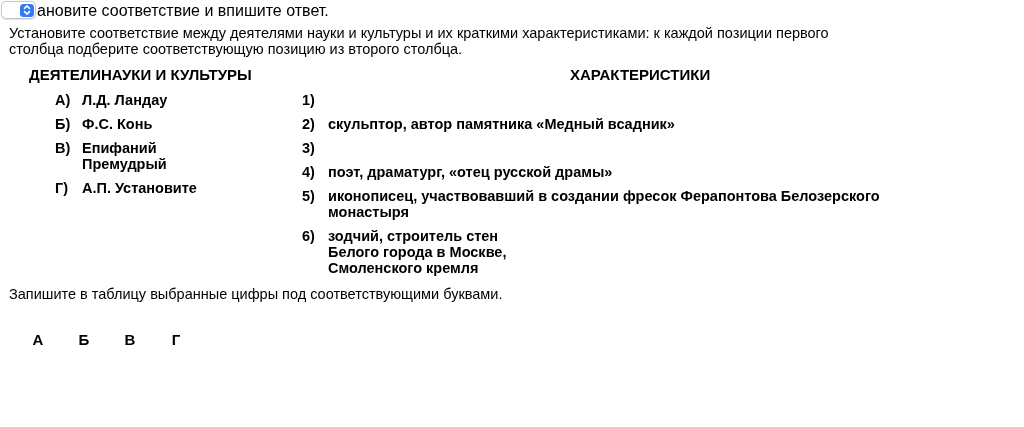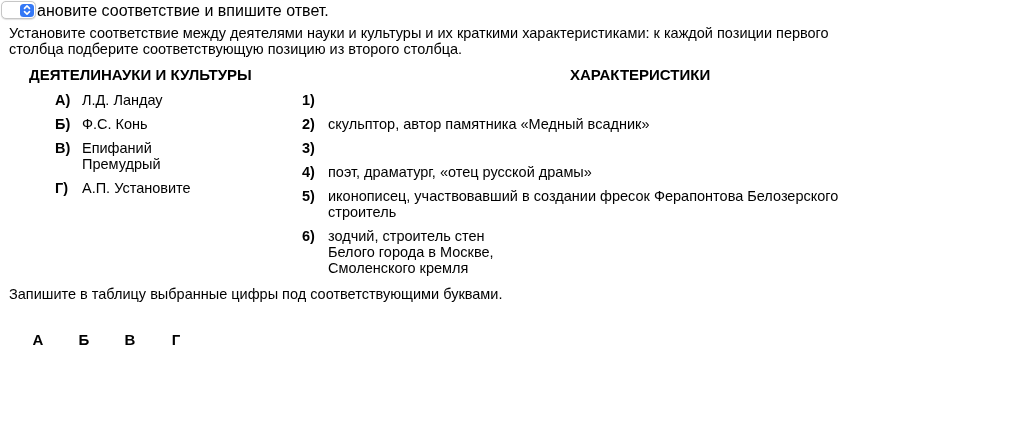--- a/index.html
+++ b/index.html
@@ -56,21 +56,21 @@
   .match-list.right { left:302px; top:92px; }
 
   .item {
     display:flex;
     font-size:14.5px; line-height:16px;
     margin-bottom:8px;
   }
   .item .marker { font-weight:bold; flex:none; }
   .match-list.left  .item .marker { width:27px; }
   .match-list.right .item .marker { width:26px; }
-  .item .text { white-space:pre-line; }
+  .item .text { white-space:pre-line;font-weight:bold; }
 
   .footer-text {
     position:absolute; left:9px; top:286px;
     font-size:14.5px; line-height:16px;
     white-space:nowrap;
   }
 
   .answer-row {
     position:absolute; left:15px; top:332px;
     display:flex;
@@ -131,21 +131,21 @@
     <div class="item">
       <span class="marker">3)</span>
     </div>
     <div class="item">
       <span class="marker">4)</span>
       <span class="text">поэт, драматург, «отец русской драмы»</span>
     </div>
     <div class="item">
       <span class="marker">5)</span>
       <span class="text">иконописец, участвовавший в создании фресок Ферапонтова Белозерского
-строитель</span>
+монастыря</span>
     </div>
     <div class="item">
       <span class="marker">6)</span>
       <span class="text">зодчий, строитель стен
 Белого города в Москве,
 Смоленского кремля</span>
     </div>
   </div>
 
 <div class="footer-text">Запишите в таблицу выбранные цифры под соответствующими буквами.</div>

